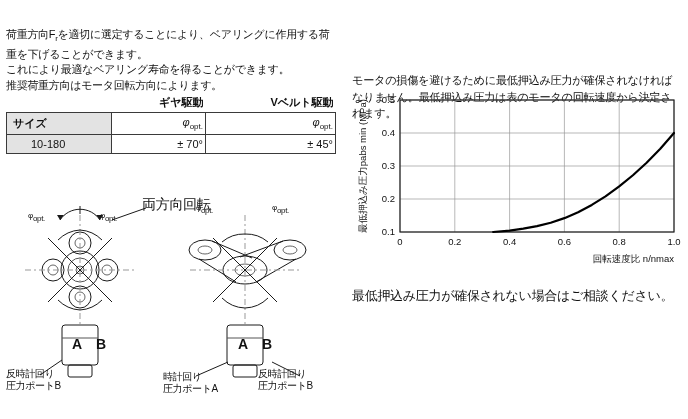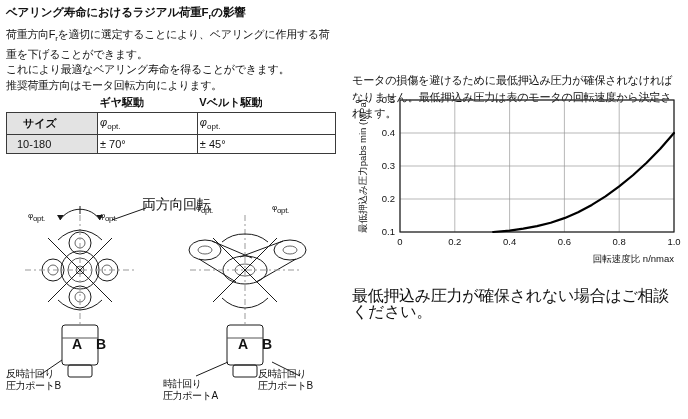--- a/index.html
+++ b/index.html
@@ -26,28 +26,28 @@
     font-size:11px; line-height:15.6px; letter-spacing:-0.3px;
   }
 
   
   .tbl {
     position:absolute; left:6px; top:92px; width:330px;
     border-collapse:collapse; font-size:11px;
   }
   .tbl td, .tbl th {
     border:1px solid #3a3a3a;
-    text-align:left;
+    text-align:right;
     padding:3px 2px;
     font-weight:normal;
   }
   .tbl tr.head-row td { border:none; font-weight:bold; font-size:11px; padding-bottom:2px;}
   .tbl tr.head-row td.cell-b { border-bottom:1px solid #3a3a3a; }
-  .tbl .sizecol { background:#e3e3e3; text-align:left; padding-left:10px; width:78px; }
-  .tbl .sizehdr { background:#e3e3e3; text-align:left; padding-left:16px; font-weight:bold; }
+  .tbl .sizecol { background:#e3e3e3; text-align:left; padding-left:24px; width:78px; }
+  .tbl .sizehdr { background:#e3e3e3; text-align:left; padding-left:6px; font-weight:bold; }
   .phi { font-style:italic; }
   .sub { font-size:8px; vertical-align:sub; }
 
   
   .diagram { position:absolute; left:0; top:190px; width:345px; height:229px; }
   .dlabel { position:absolute; font-size:14px; line-height:12px; letter-spacing:-0.3px; }
   .dlabel.small { font-size:8px; }
   .dcap { position:absolute; font-size:10px; line-height:12px; letter-spacing:-0.4px; }
 
   
@@ -56,34 +56,31 @@
     position:absolute; left:0px; top:4px; width:330px;
     font-size:12.5px; font-weight:bold; line-height:16px; letter-spacing:-0.3px;
   }
   .r-para {
     position:absolute; left:0px; top:28px; width:330px;
     font-size:11.2px; line-height:16.5px; letter-spacing:-0.3px;margin-top:44px;
   }
   .chart-wrap { position:absolute; left:0px; top:92px; width:336px; height:190px; }
   .r-foot {
     position:absolute; left:0px; top:288px; width:330px;
-    font-size:16px; line-height:16px; letter-spacing:-0.3px;
+    font-size:13px; line-height:16px; letter-spacing:-0.3px;
   }
   svg { display:block; }
 </style>
 </head>
 <body>
 
 <div class="page">
 
   <div class="left">
 
-    <div class="l-title">
-      ベアリング寿命におけるラジアル荷重F<span class="sub">r</span>の影響
-    </div>
 
     <div class="l-para">
       荷重方向F<span class="sub">r</span>を適切に選定することにより、ベアリングに作用する荷重を下げることができます。<br>
       これにより最適なベアリング寿命を得ることができます。<br>
       推奨荷重方向はモータ回転方向によります。
     </div>
 
     <table class="tbl">
       <tbody>
           <tr class="head-row">
@@ -194,21 +191,21 @@
       <div class="dlabel small" style="left:272px; top:12px;">φ<span class="sub">opt.</span></div>
 
       <div class="dlabel" style="left:142px; top:8px;">両方向回転</div>
 
       <div class="dlabel" style="left:72px; top:148px; font-weight:bold;">A</div>
       <div class="dlabel" style="left:96px; top:148px; font-weight:bold;">B</div>
       <div class="dlabel" style="left:238px; top:148px; font-weight:bold;">A</div>
       <div class="dlabel" style="left:262px; top:148px; font-weight:bold;">B</div>
 
       <div class="dcap" style="left:6px; top:178px;">反時計回り<br>圧力ポートB</div>
-      <div class="dcap" style="left:163px; top:188px;">時計回り<br>圧力ポートA</div>
+      <div class="dcap" style="left:163px; top:181px;">時計回り<br>圧力ポートA</div>
       <div class="dcap" style="left:258px; top:178px;">反時計回り<br>圧力ポートB</div>
     </div>
   </div>
 
   <div class="right">
 
 
     <div class="r-para">モータの損傷を避けるために最低押込み圧力が確保されなければなりません。最低押込み圧力は表のモータの回転速度から決定されます。</div>
 
     <div class="chart-wrap">

